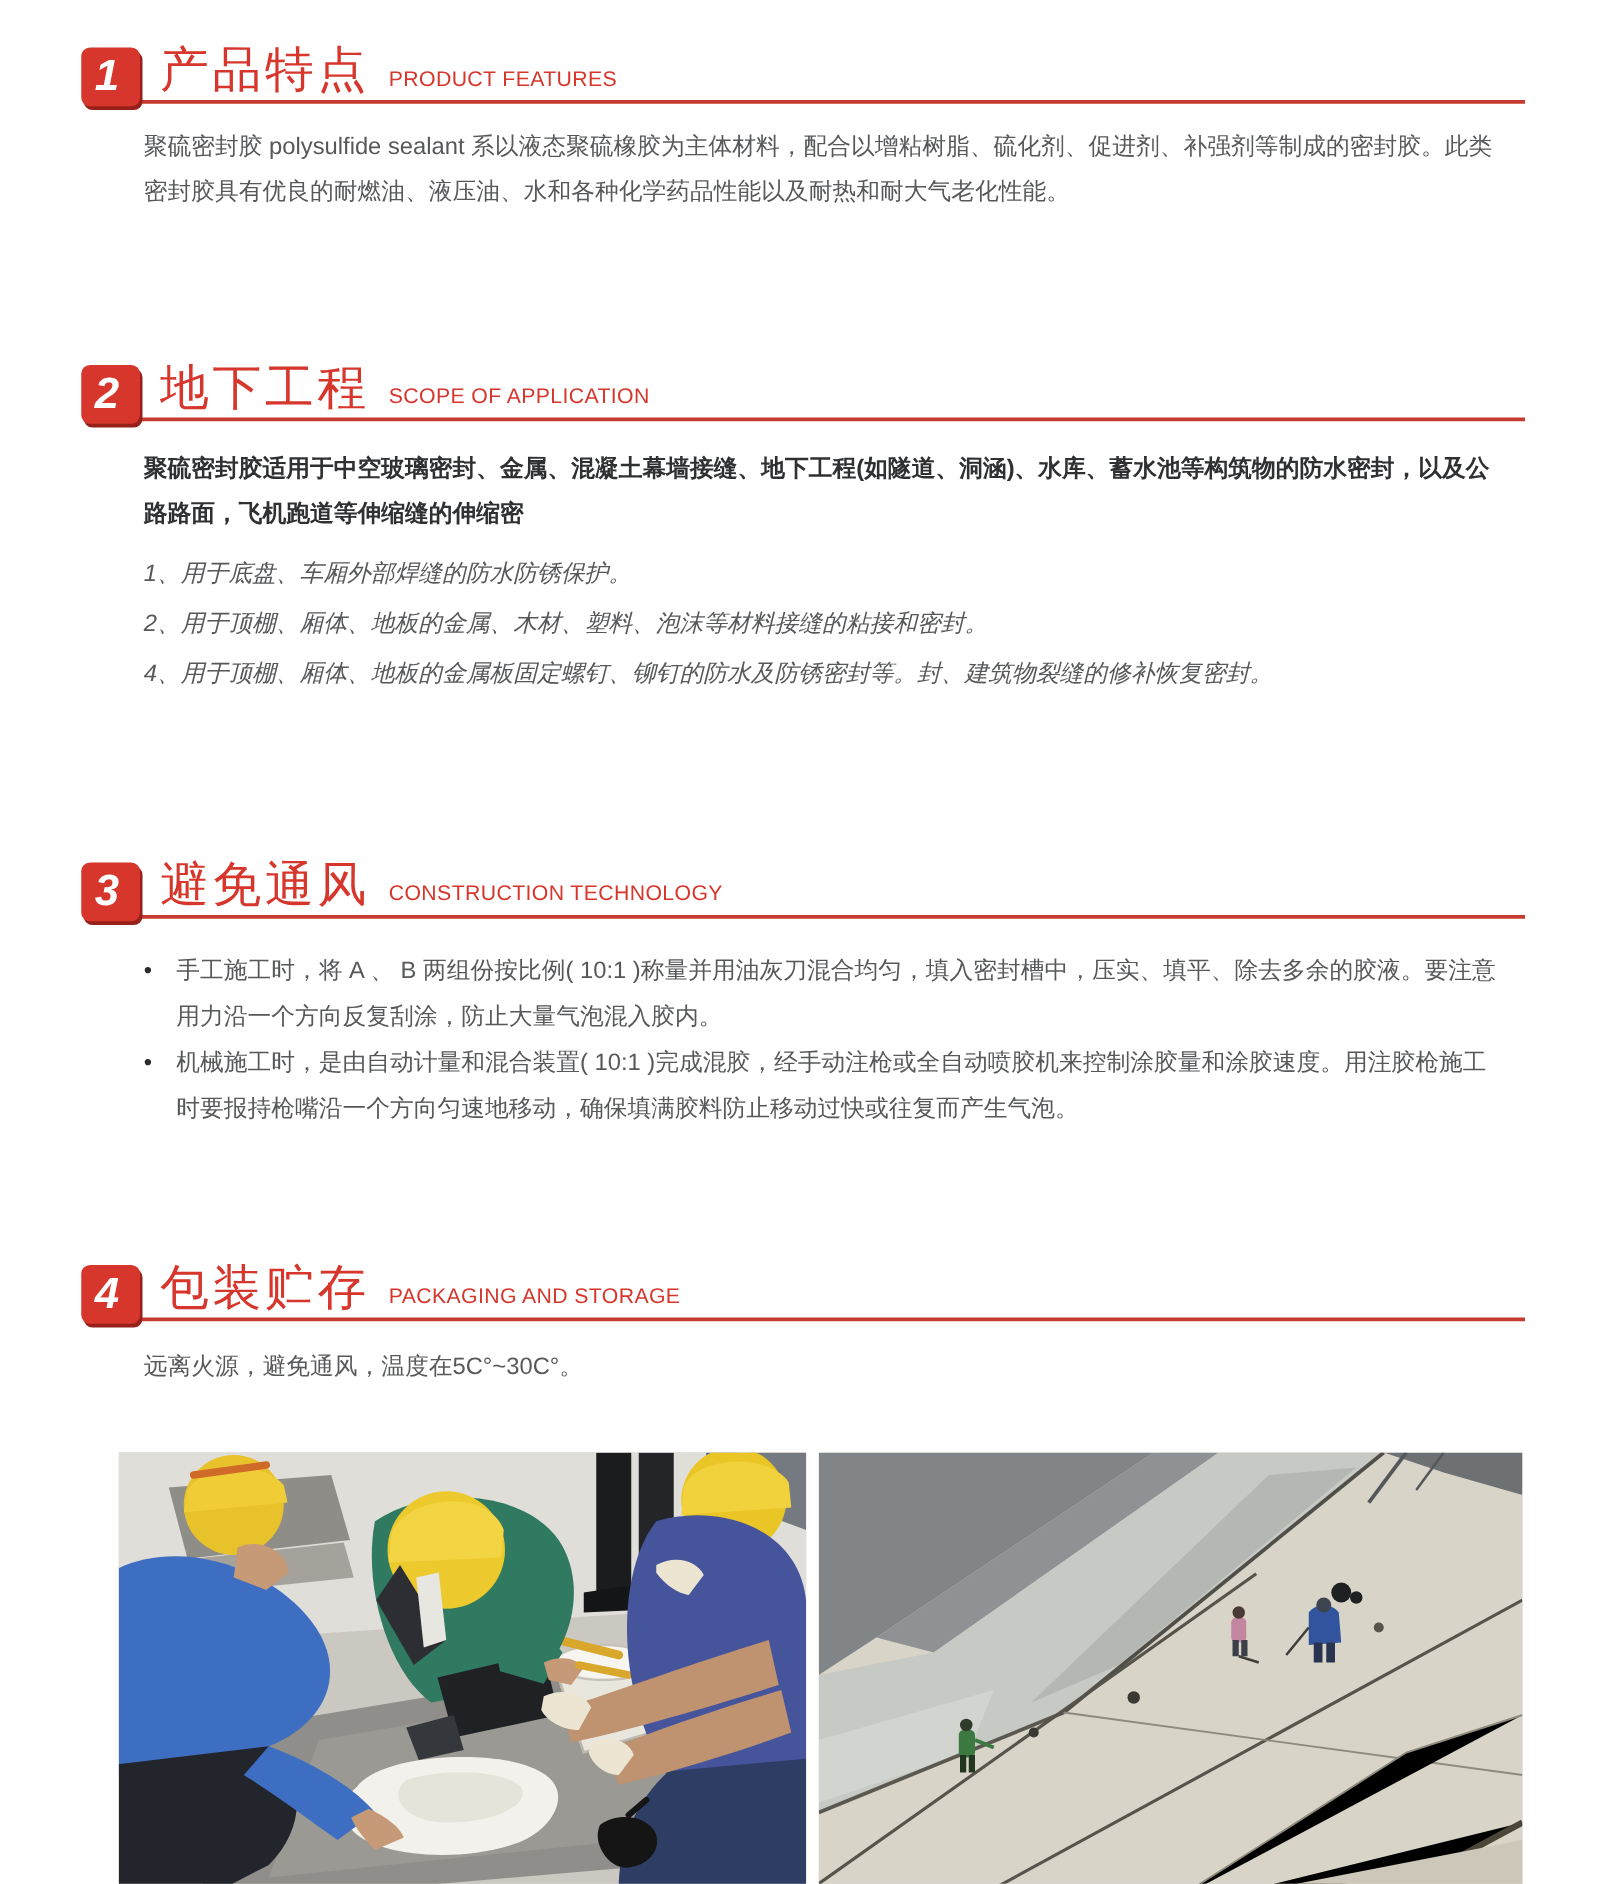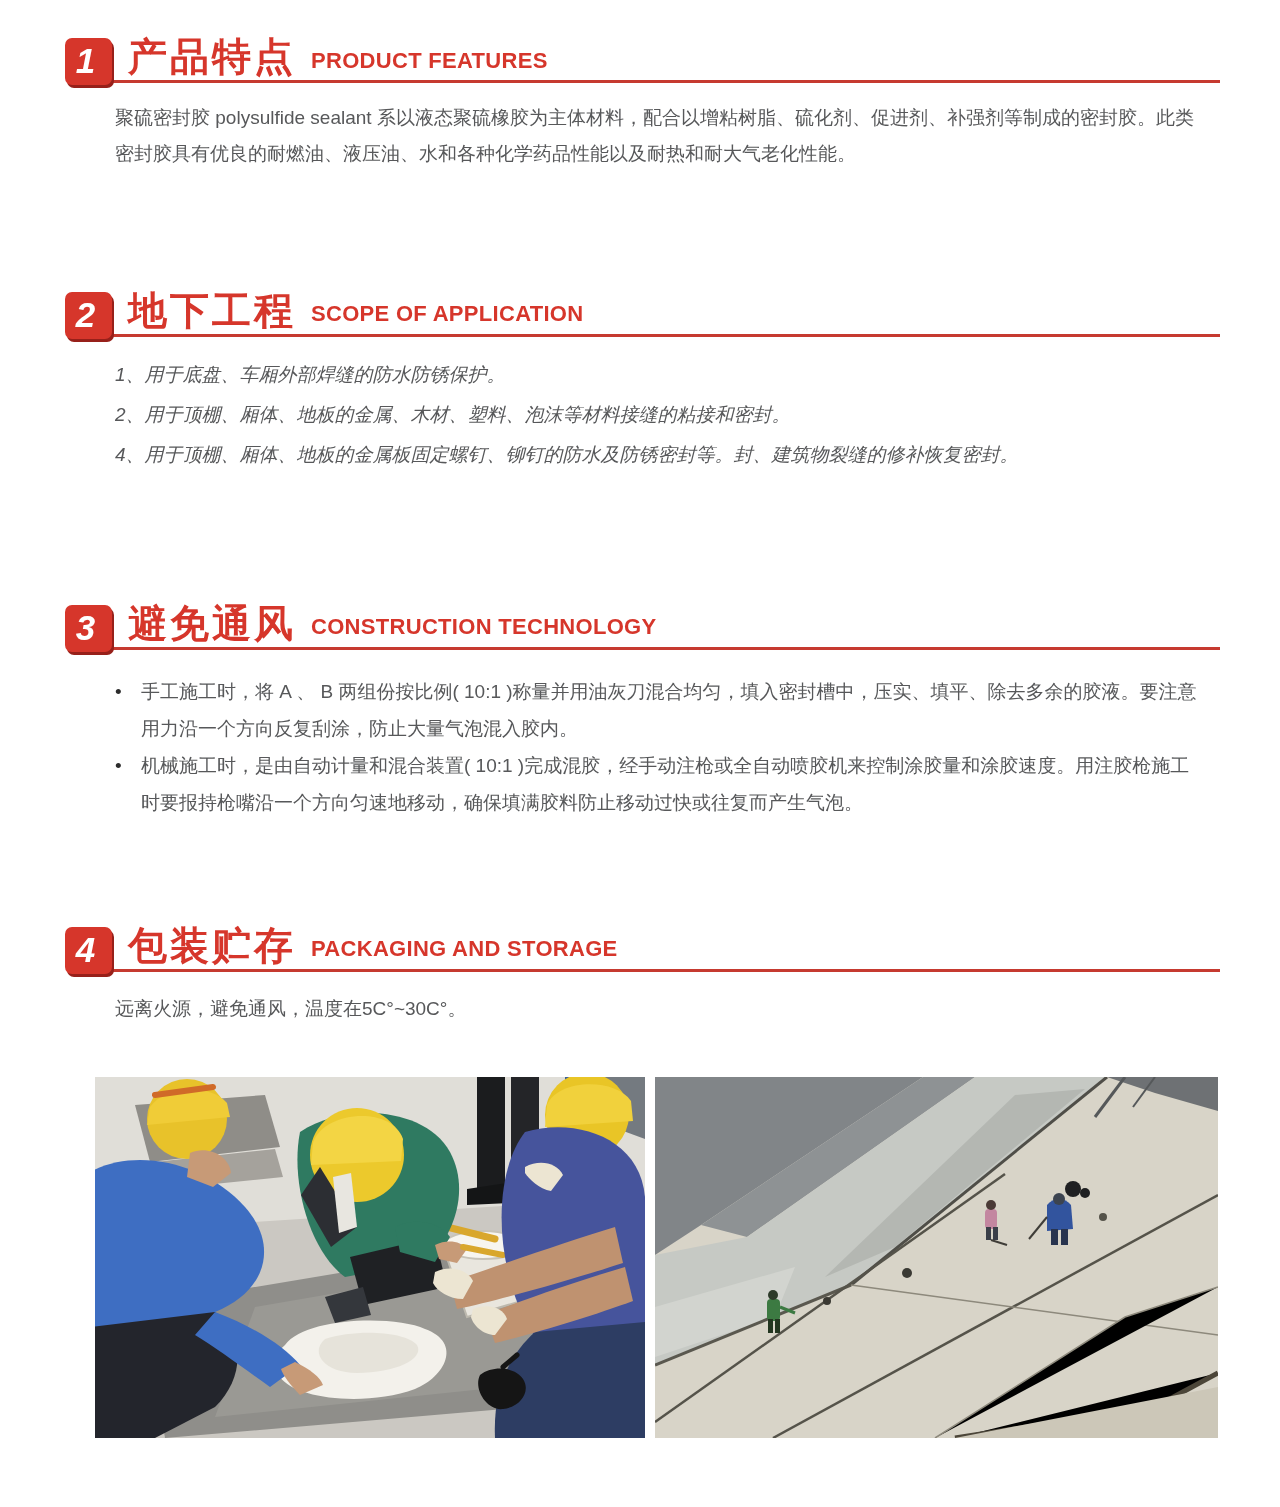--- a/index.html
+++ b/index.html
@@ -24,25 +24,25 @@
     position:relative; z-index:2;
     padding-right:6px;
   }
   .sec-titles {
     flex:1; display:flex; align-items:flex-end; gap:15px;
     border-bottom:3px solid #c63a30;
     padding:0 0 1px 16px;
     margin-bottom:2px;
   }
   .sec-title-zh {
-    color:#d6362b; font-weight:700; font-size:39px; line-height:1.1;
+    color:#d6362b; font-weight:400; font-size:39px; line-height:1.1;
     letter-spacing:3px;
   }
   .sec-title-en {
-    color:#d6362b; font-weight:700; font-size:22px; line-height:1.2;
+    color:#d6362b; font-weight:400; font-size:17px; line-height:1.2;
     padding-bottom:5px; letter-spacing:0.3px;
   }
 
   
   .sec-body { padding:0 22px 0 50px; font-size:19px; line-height:36px; color:#57585a; }
   .lead { font-weight:700; color:#2f3032; }
   .apply-list { margin-top:13px;font-style:italic; }
   .apply-list .li { line-height:33px; margin-bottom:7px; }
   .bullets { }
   .bullet { display:flex; line-height:37px; }
@@ -83,20 +83,21 @@
 
   <div class="section s2">
     <div class="sec-head">
       <div class="sec-badge">2</div>
       <div class="sec-titles">
         <span class="sec-title-zh">地下工程</span>
         <span class="sec-title-en">SCOPE OF APPLICATION</span>
       </div>
     </div>
     <div class="sec-body">
+      <p class="lead">聚硫密封胶适用于中空玻璃密封、金属、混凝土幕墙接缝、地下工程(如隧道、洞涵)、水库、蓄水池等构筑物的防水密封，以及公路路面，飞机跑道等伸缩缝的伸缩密</p>
       <div class="apply-list">
         <div class="li">1、用于底盘、车厢外部焊缝的防水防锈保护。</div>
         <div class="li">2、用于顶棚、厢体、地板的金属、木材、塑料、泡沫等材料接缝的粘接和密封。</div>
         <div class="li">4、用于顶棚、厢体、地板的金属板固定螺钉、铆钉的防水及防锈密封等。封、建筑物裂缝的修补恢复密封。</div>
       </div>
     </div>
   </div>
 
   <div class="section s3">
     <div class="sec-head">

